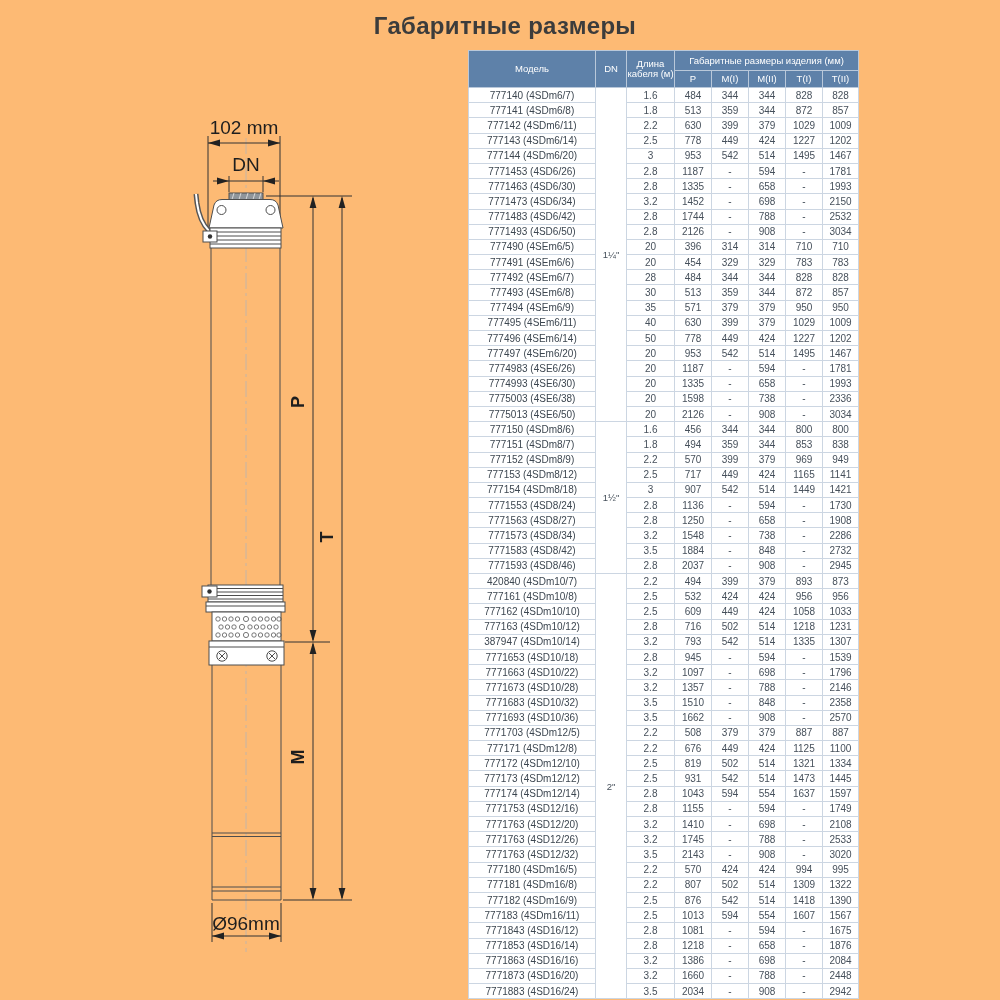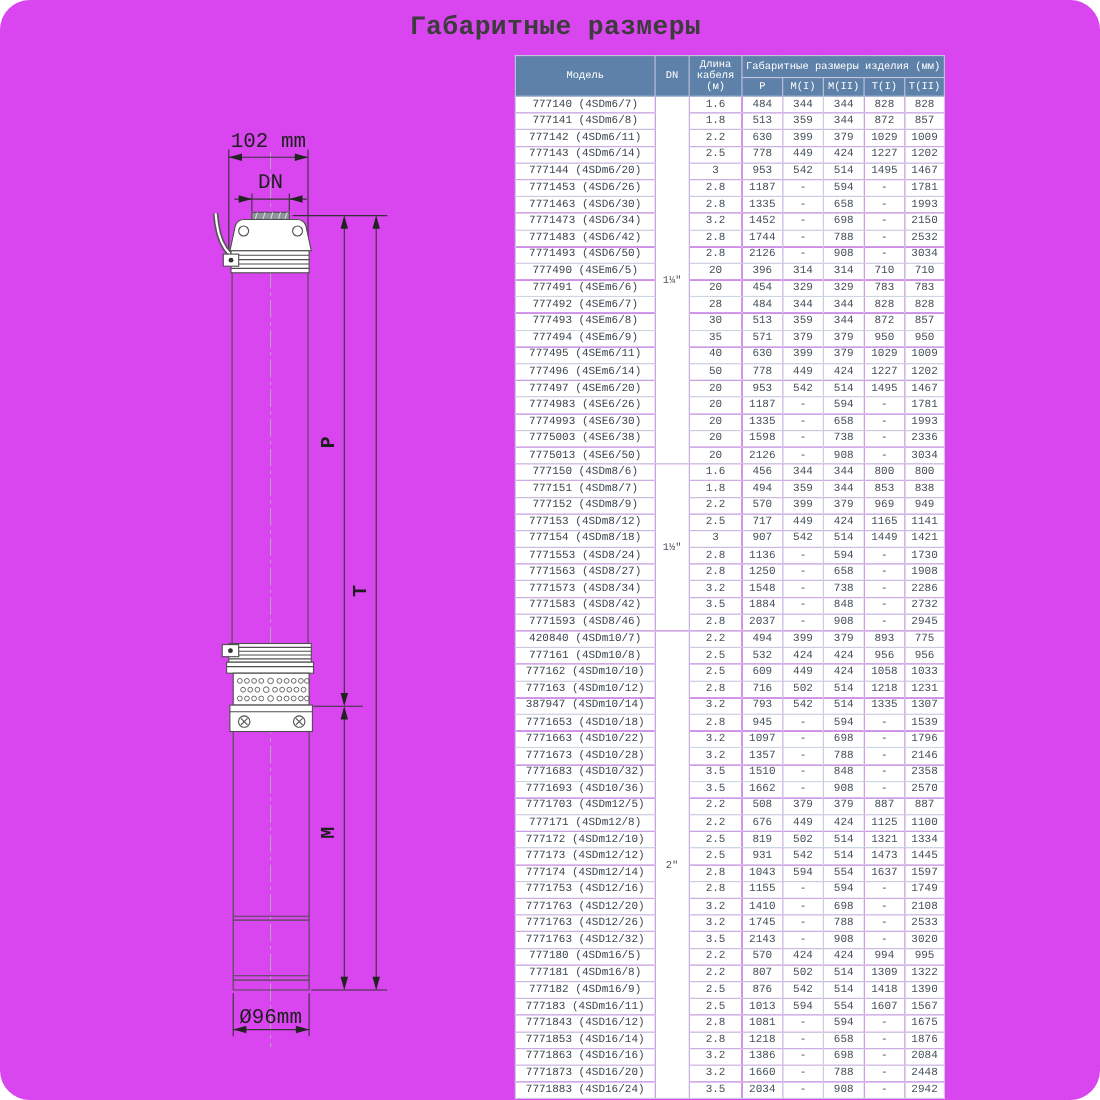--- a/index.html
+++ b/index.html
@@ -1,17 +1,17 @@
 <!DOCTYPE html>
 <html><head>
 <meta charset="utf-8">
 <style>
   html,body{margin:0;padding:0;}
-  .page{position:relative;width:1000px;height:1000px;background:#d946ef;overflow:hidden;
-        font-family:Liberation Mono, monospace;border-radius:27px;}
+  .page{position:relative;width:1000px;height:1000px;background:#fdba74;overflow:hidden;
+        font-family:Liberation Sans, sans-serif;}
   .title{position:absolute;left:0;top:12px;width:1010px;text-align:center;
          font-size:24px;font-weight:600;color:#3c3c3c;letter-spacing:0.3px;}
   .diagram{position:absolute;left:150px;top:95px;}
 
   .tbl-wrap{position:absolute;left:444px;top:50px;padding-left:24px;}
   table.dim-table{border-collapse:collapse;table-layout:fixed;width:390px;
                   border:1px solid #aebdcd;}
   .dim-table th{background:#5e81a9;color:#ffffff;font-weight:normal;
                 font-size:9.5px;line-height:10px;padding:1px 0;
                 border:1px solid #b9c8da;text-align:center;}
@@ -498,21 +498,21 @@
             <td class="c-dim">2945</td>
           </tr>
           <tr class="sep">
             <td class="c-model">420840 (4SDm10/7)</td>
             <td class="c-dn" rowspan="28">2"</td>
             <td class="c-cable">2.2</td>
             <td class="c-dim">494</td>
             <td class="c-dim">399</td>
             <td class="c-dim">379</td>
             <td class="c-dim">893</td>
-            <td class="c-dim">775</td>
+            <td class="c-dim">873</td>
           </tr>
           <tr>
             <td class="c-model">777161 (4SDm10/8)</td>
             <td class="c-cable">2.5</td>
             <td class="c-dim">532</td>
             <td class="c-dim">424</td>
             <td class="c-dim">424</td>
             <td class="c-dim">956</td>
             <td class="c-dim">956</td>
           </tr>

